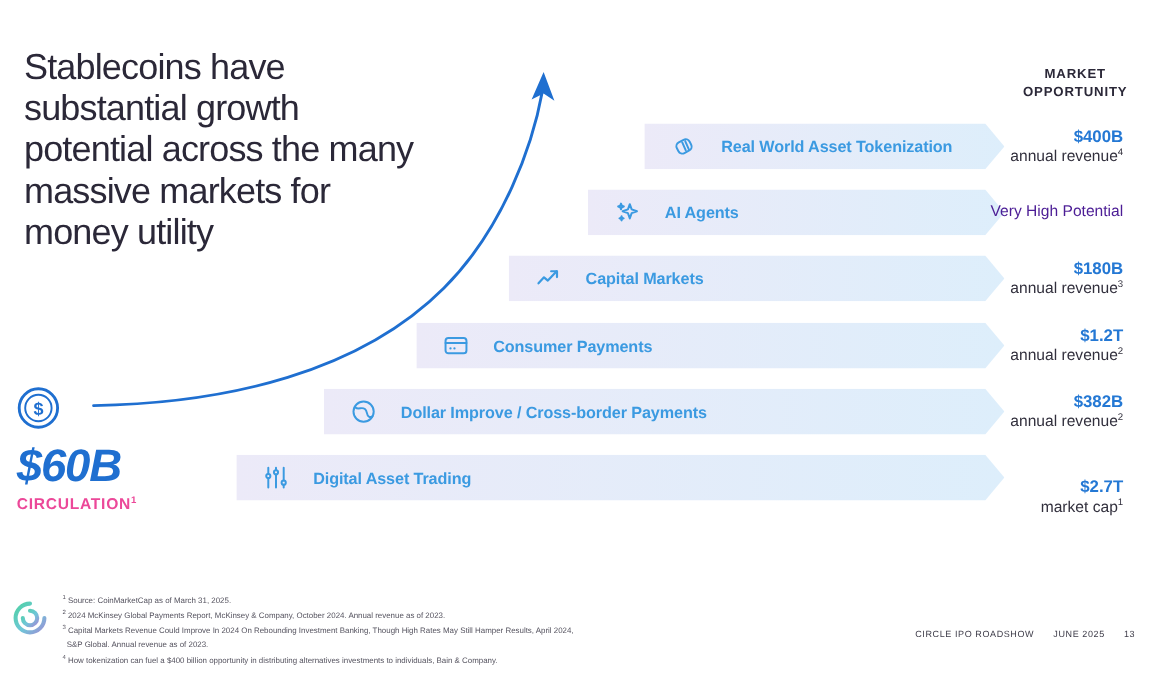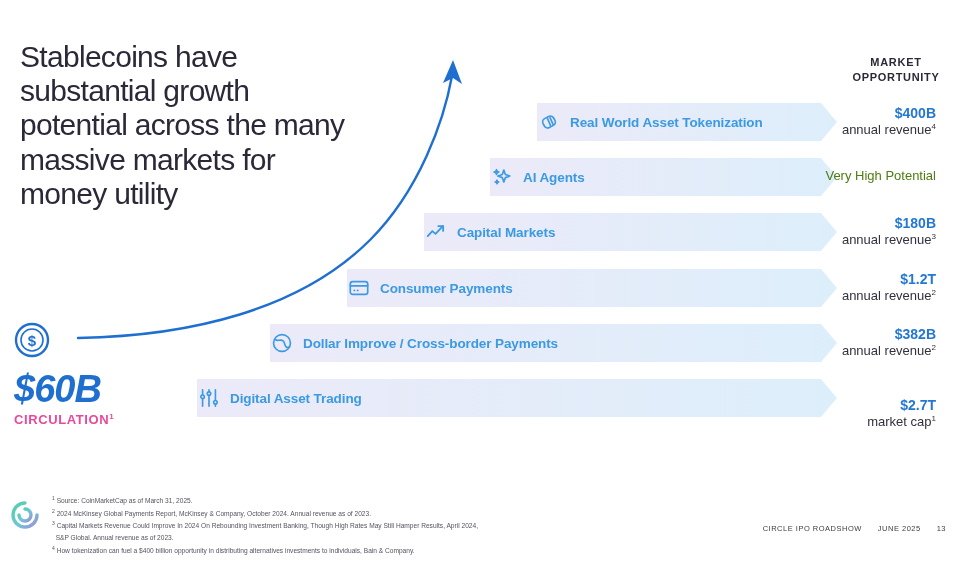--- a/index.html
+++ b/index.html
@@ -100,21 +100,21 @@
     font-size: 13px;
     color: #32303d;
     line-height: 1.3;
   }
   .value-caption sup {
     font-size: 8px;
     vertical-align: super;
   }
   .value-single {
     font-size: 13px;
-    color: #4d7c0f;
+    color: #4c1d95;
     line-height: 1.3;
   }
 
   
   .bar {
     position: absolute;
     height: 38px;
     display: flex;
     align-items: center;
     box-sizing: border-box;
@@ -123,22 +123,22 @@
     position: absolute;
     left: 0;
     top: 0;
     width: 100%;
     height: 100%;
   }
   .bar-content {
     position: relative;
     display: flex;
     align-items: center;
-    padding-left: 1px;
-    gap: 10px;
+    padding-left: 22px;
+    gap: 20px;
   }
   .bar-icon {
     width: 22px;
     height: 22px;
     flex: 0 0 22px;
     display: block;
   }
   .bar-label {
     font-size: 13.5px;
     font-weight: bold;

